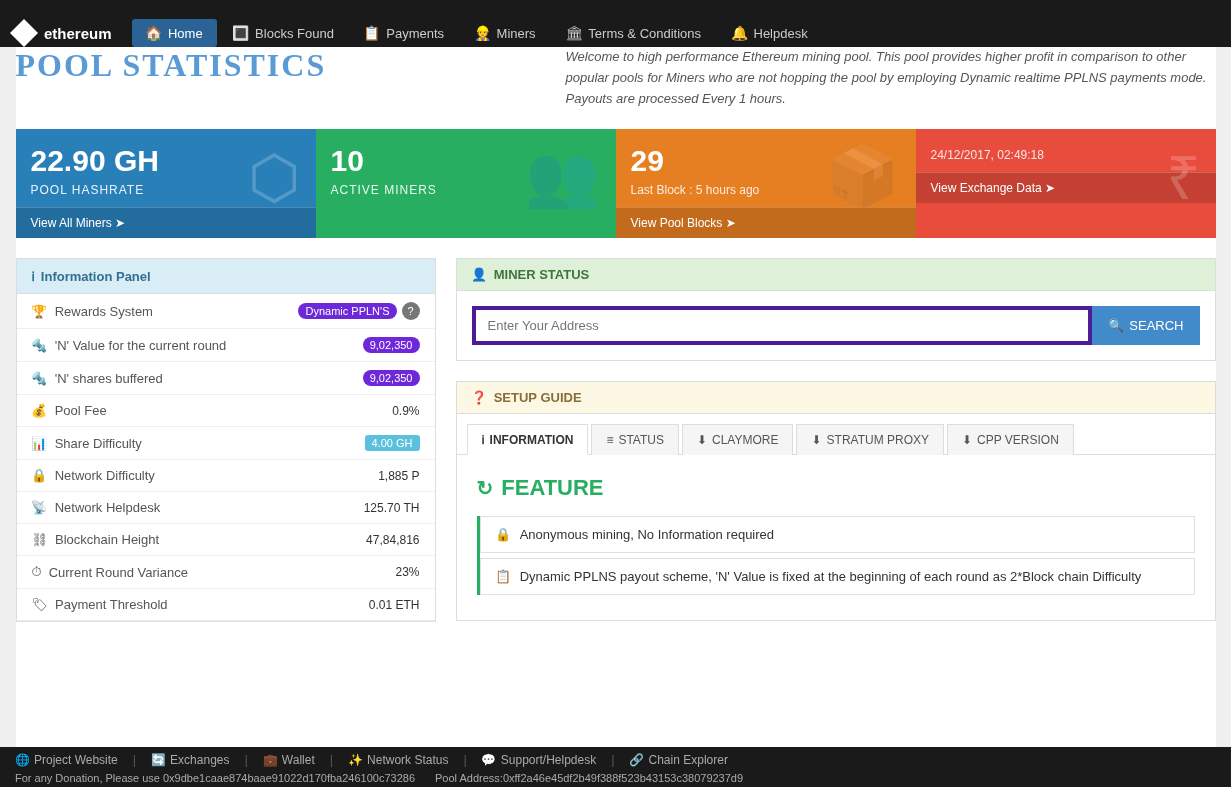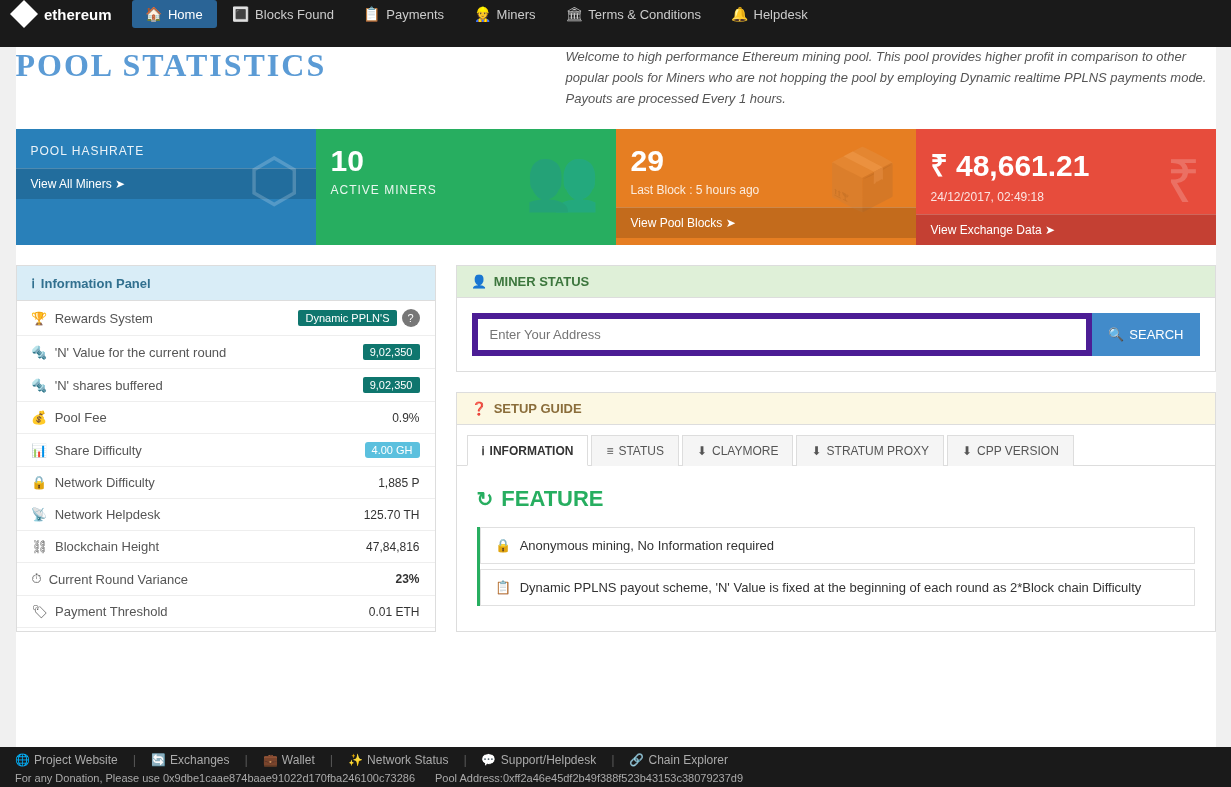--- a/index.html
+++ b/index.html
@@ -1,19 +1,19 @@
 <!DOCTYPE html>
 <html><head>
   <meta charset="utf-8">
   <style>
     * { margin: 0; padding: 0; box-sizing: border-box; }
     body { font-family: Arial, sans-serif; font-size: 13px; background: #f0f0f0; color: #333; }
 
     
-    nav { background: #1a1a1a; display: flex; align-items: flex-start; height: 47px; padding: 0 10px; }
+    nav { background: #1a1a1a; display: flex; align-items: flex-end; height: 47px; padding: 0 10px; }
     .nav-logo { display: flex; align-items: center; gap: 6px; margin-right: 20px; }
     .nav-logo-diamond { width: 28px; height: 28px; background: #fff; clip-path: polygon(50% 0%, 100% 50%, 50% 100%, 0% 50%); }
     .nav-logo-text { color: #fff; font-size: 15px; font-weight: bold; }
     .nav-items { display: flex; gap: 2px; }
     .nav-item { padding: 6px 14px; color: #ccc; text-decoration: none; border-radius: 3px; font-size: 13px; cursor: pointer; display: flex; align-items: center; gap: 5px; }
     .nav-item.active { background: #2a6496; color: #fff; }
     .nav-icon { font-size: 14px; }
 
     
     .main { background: #fff; max-width: 1200px; margin: 0 auto; min-height: 700px; }
@@ -38,32 +38,32 @@
 
     
     .two-col { display: grid; grid-template-columns: 420px 1fr; gap: 20px; }
 
     
     .info-panel { border: 1px solid #ddd; }
     .info-panel-header { background: #d9edf7; color: #31708f; padding: 8px 15px; font-weight: bold; border-bottom: 1px solid #ddd; display: flex; align-items: center; gap: 6px; }
     .info-row { display: flex; justify-content: space-between; align-items: center; padding: 8px 15px; border-bottom: 1px solid #eee; }
     .info-label { display: flex; align-items: center; gap: 7px; color: #555; }
     .info-value { font-size: 12px; }
-    .badge-green { background: #0f766e; color: #fff; padding: 2px 7px; border-radius: 2px; font-size: 11px; }
+    .badge-green { background: #6d28d9; color: #fff; padding: 2px 7px; border-radius: 8px; font-size: 11px; }
     .badge-blue { background: #5bc0de; color: #fff; padding: 2px 7px; border-radius: 3px; font-size: 11px; }
     .help-btn { background: #777; color: #fff; border: none; border-radius: 50%; width: 18px; height: 18px; font-size: 11px; cursor: pointer; }
 
     
     .right-panel { display: flex; flex-direction: column; gap: 20px; }
 
     
     .miner-status { border: 1px solid #ddd; }
     .miner-status-header { background: #dff0d8; color: #3c763d; padding: 8px 15px; font-weight: bold; border-bottom: 1px solid #ddd; display: flex; align-items: center; gap: 6px; }
     .search-row { display: flex; gap: 0; padding: 15px; }
-    .search-input { flex: 1; padding: 8px 12px; border: 6px solid #4c1d95; font-size: 13px; outline: none; }
+    .search-input { flex: 1; padding: 8px 12px; border: 4px solid #4c1d95; font-size: 13px; outline: none; }
     .search-btn { background: #428bca; color: #fff; border: none; padding: 8px 16px; cursor: pointer; font-size: 13px; display: flex; align-items: center; gap: 5px; }
 
     
     .setup-guide { border: 1px solid #ddd; }
     .setup-guide-header { background: #fcf8e3; color: #8a6d3b; padding: 8px 15px; font-weight: bold; border-bottom: 1px solid #ddd; display: flex; align-items: center; gap: 6px; }
     .setup-tabs { display: flex; flex-wrap: wrap; gap: 0; padding: 10px 10px 0; border-bottom: 1px solid #ddd; }
     .setup-tab { padding: 6px 14px; font-size: 12px; cursor: pointer; border: 1px solid #ddd; border-bottom: none; background: #f5f5f5; color: #555; margin-right: 3px; margin-bottom: -1px; display: flex; align-items: center; gap: 5px; }
     .setup-tab.active { background: #fff; border-bottom: 1px solid #fff; color: #333; font-weight: bold; }
     .setup-content { padding: 20px; max-height: 220px; overflow-y: auto; }
     .feature-title { color: #27ae60; font-size: 22px; font-weight: bold; display: flex; align-items: center; gap: 8px; margin-bottom: 15px; }
@@ -120,40 +120,40 @@
 
 <div class="main">
 
   <div class="header-row">
     <div class="pool-title">POOL STATISTICS</div>
     <div class="pool-desc">Welcome to high performance Ethereum mining pool. This pool provides higher profit in comparison to other popular pools for Miners who are not hopping the pool by employing Dynamic realtime PPLNS payments mode. Payouts are processed Every 1 hours.</div>
   </div>
 
   <div class="stat-cards" id="stat-cards">
       <div class="stat-card blue">
+    <div class="stat-card-value">22.90 GH</div>
     <div class="stat-card-label">POOL HASHRATE</div>
 
     <div class="stat-card-icon">⬡</div>
     <a class="stat-card-link">View All Miners ➤</a>
   </div>
       <div class="stat-card green">
     <div class="stat-card-value">10</div>
     <div class="stat-card-label">ACTIVE MINERS</div>
 
     <div class="stat-card-icon">👥</div>
   </div>
       <div class="stat-card orange">
     <div class="stat-card-value">29</div>
 
     <div class="stat-card-sub">Last Block : 5 hours ago</div>
     <div class="stat-card-icon">📦</div>
     <a class="stat-card-link">View Pool Blocks ➤</a>
   </div>
       <div class="stat-card red">
-    <div class="stat-card-value">₹ 48,661.21</div>
 
     <div class="stat-card-sub">24/12/2017, 02:49:18</div>
     <div class="stat-card-icon">₹</div>
     <a class="stat-card-link">View Exchange Data ➤</a>
   </div>
     </div>
 
   <div class="two-col">
 
     <div class="info-panel">
@@ -240,21 +240,21 @@
     <span style="display:flex;align-items:center;gap:5px;">
       <span class="info-value">47,84,816</span>
 
     </span>
   </div>
           <div class="info-row">
     <span class="info-label">
       <span>⏱</span>
       <span>Current Round Variance</span>
     </span>
-    <span style="display:flex;align-items:center;gap:5px;font-weight:bold;">
+    <span style="display:flex;align-items:center;gap:5px;">
       <span class="info-value">23%</span>
 
     </span>
   </div>
           <div class="info-row">
     <span class="info-label">
       <span>🏷</span>
       <span>Payment Threshold</span>
     </span>
     <span style="display:flex;align-items:center;gap:5px;">

